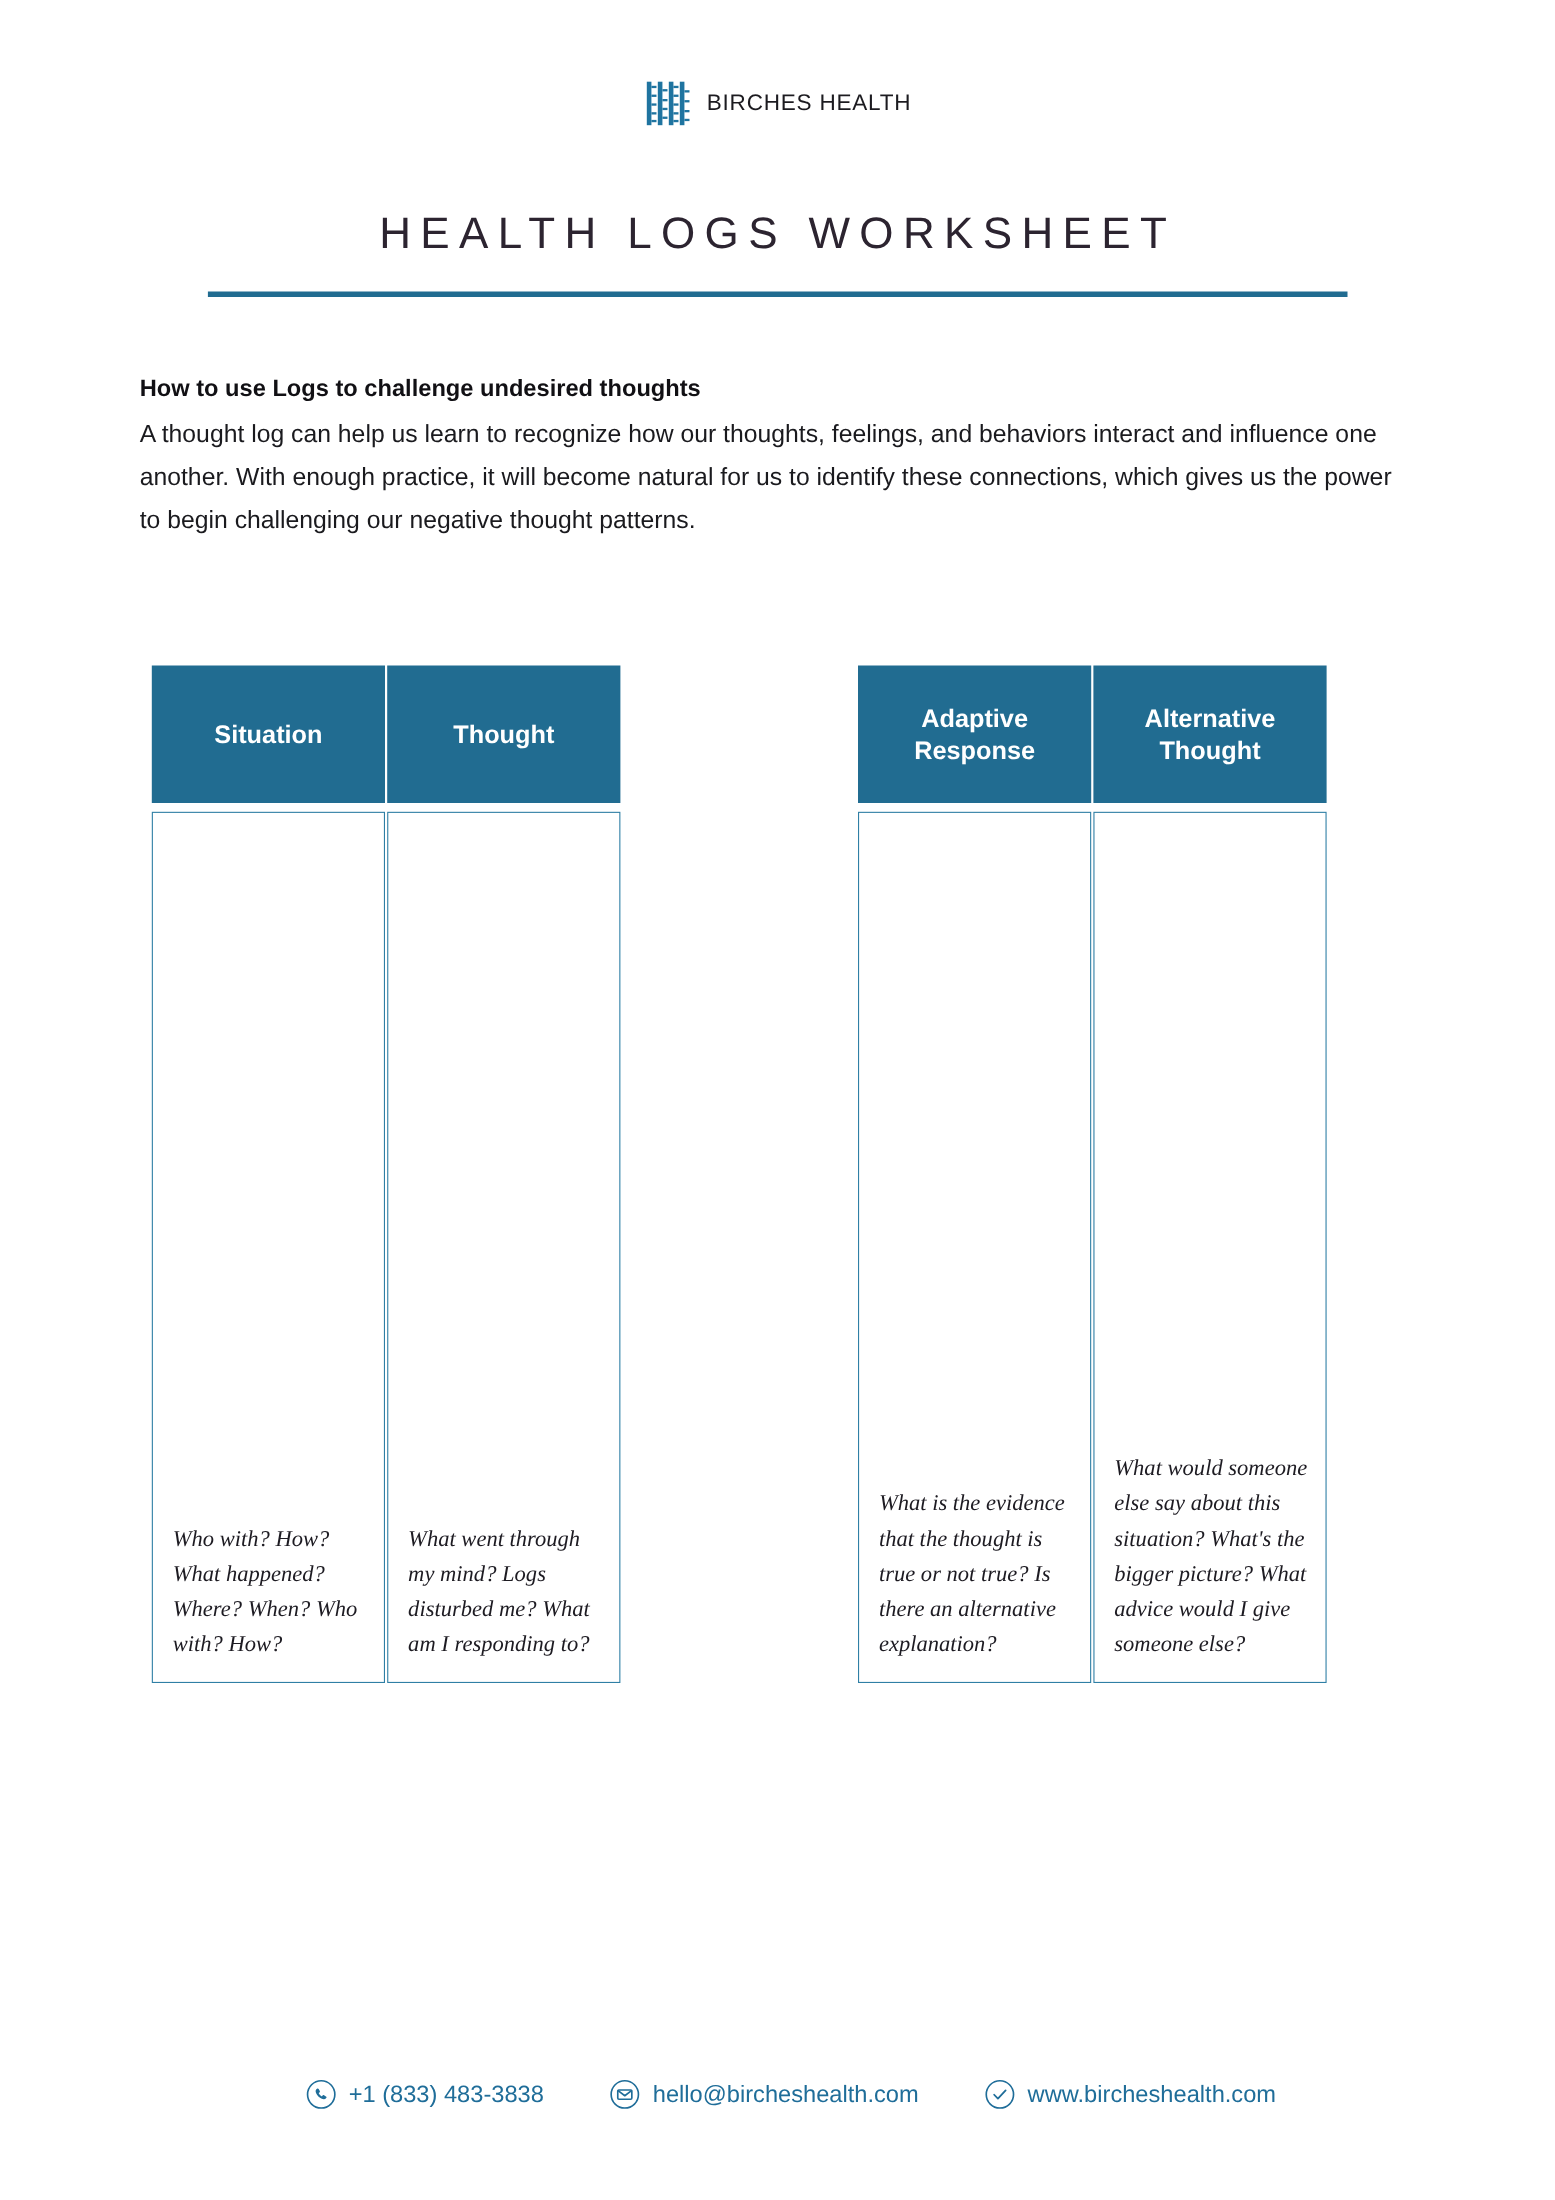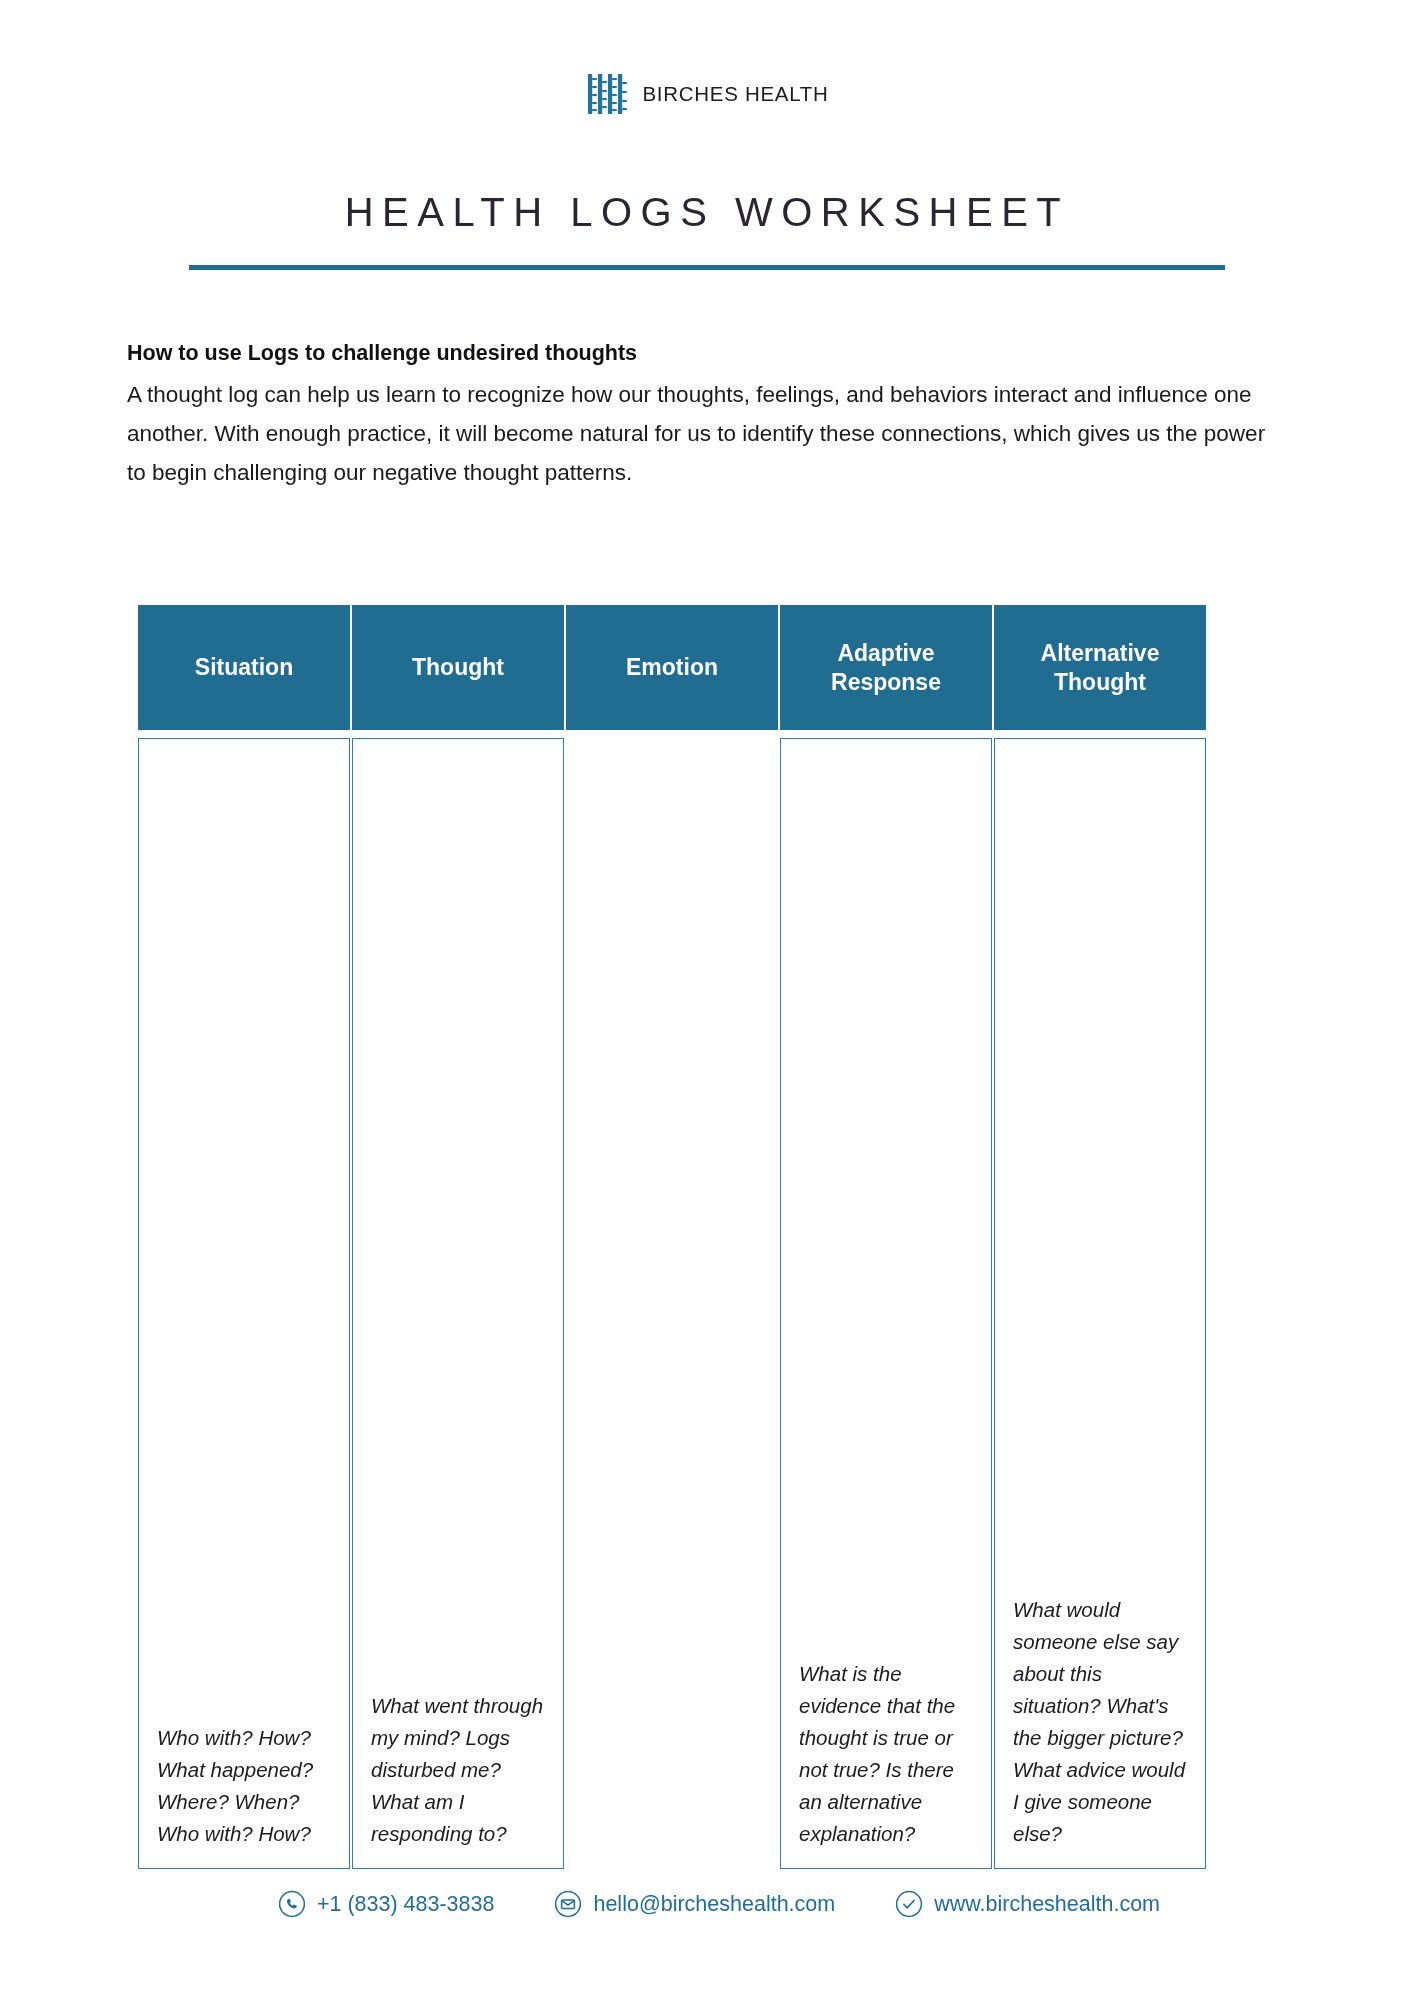--- a/index.html
+++ b/index.html
@@ -109,24 +109,25 @@
     align-items: center;
     justify-content: center;
     text-align: center;
     font-size: 23px;
     font-weight: bold;
     line-height: 29px;
     padding: 0 6px;
   }
   .col-body {
     position: relative;
-    height: 1131px;
+    height: 792px;
     margin-top: 8px;
     border: 1.6px solid #2f7fa5;
     background: #ffffff;
+    font-family: Liberation Serif, serif;
   }
   .col-prompt {
     position: absolute;
     left: 18px;
     right: 13px;
     bottom: 18px;
     font-size: 20.5px;
     font-style: italic;
     color: #1d1b22;
     line-height: 32px;
@@ -209,21 +210,20 @@
     </div>
 
     <div class="col">
       <div class="col-head">Thought</div>
       <div class="col-body">
         <div class="col-prompt">What went through my mind? Logs disturbed me? What am I responding to?</div>
       </div>
     </div>
 
     <div class="col">
-      <div class="col-head">Emotion</div>
     </div>
 
     <div class="col">
       <div class="col-head">Adaptive Response</div>
       <div class="col-body">
         <div class="col-prompt">What is the evidence that the thought is true or not true? Is there an alternative explanation?</div>
       </div>
     </div>
 
     <div class="col">

